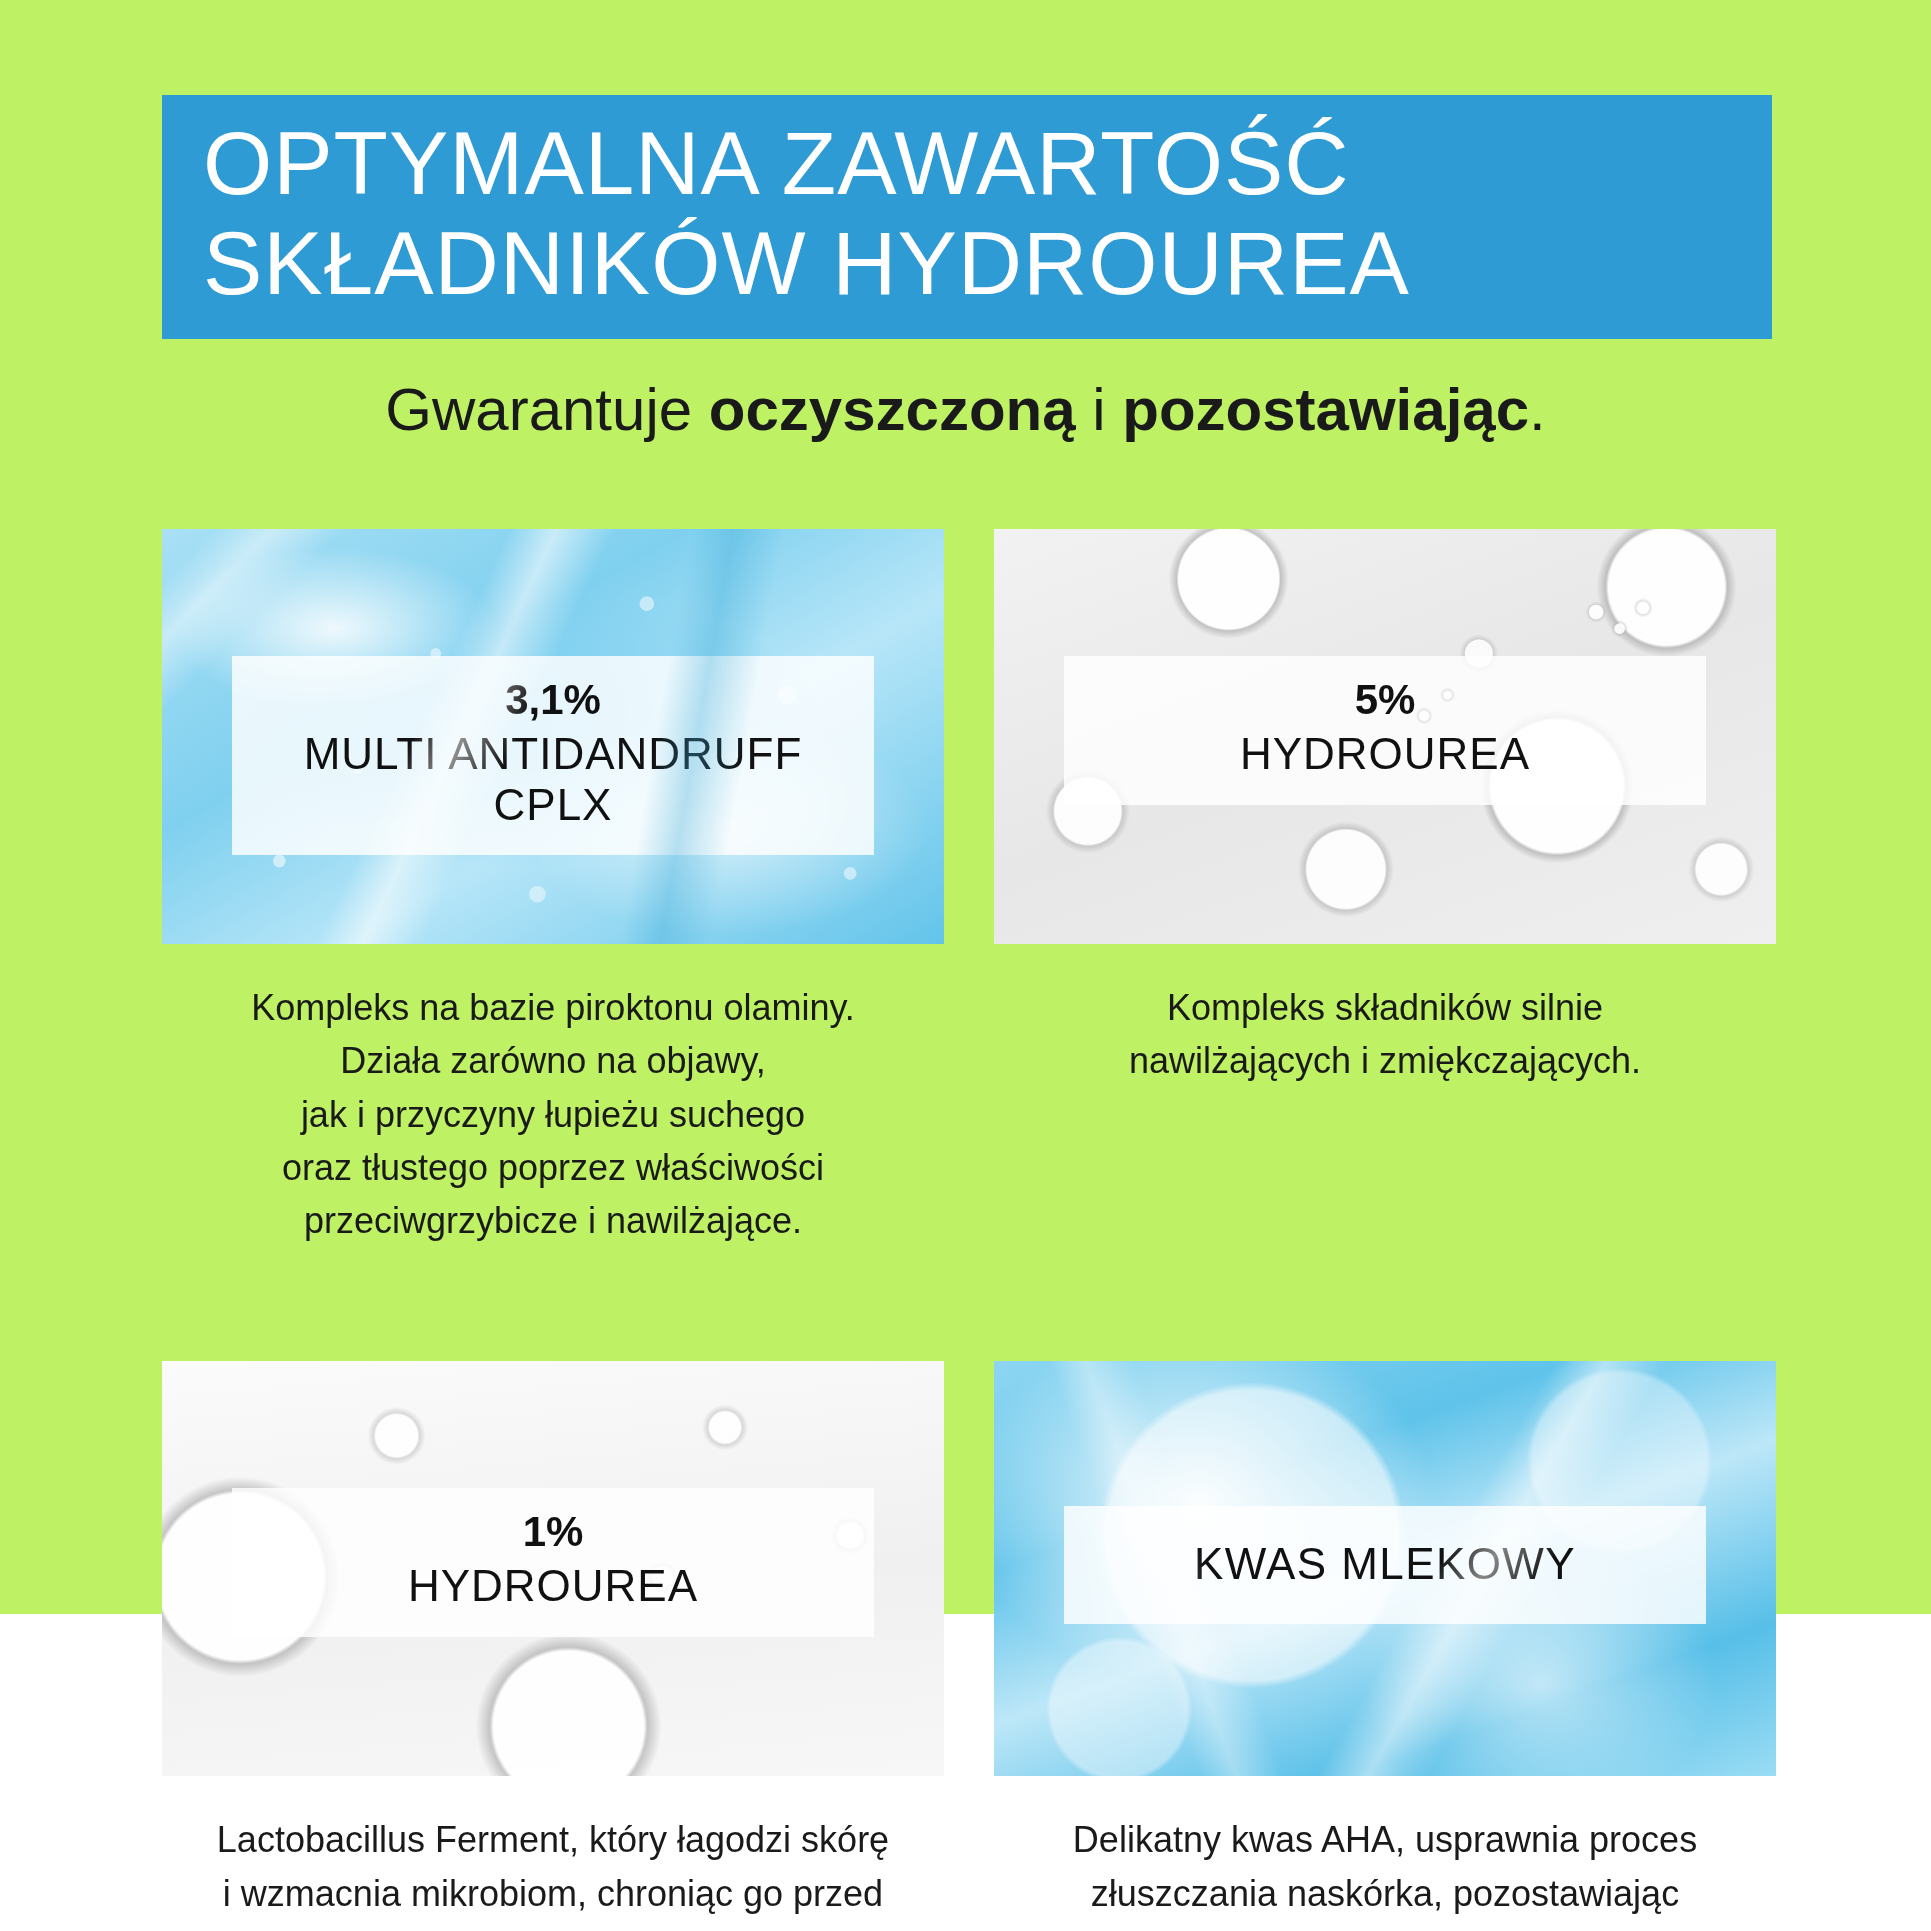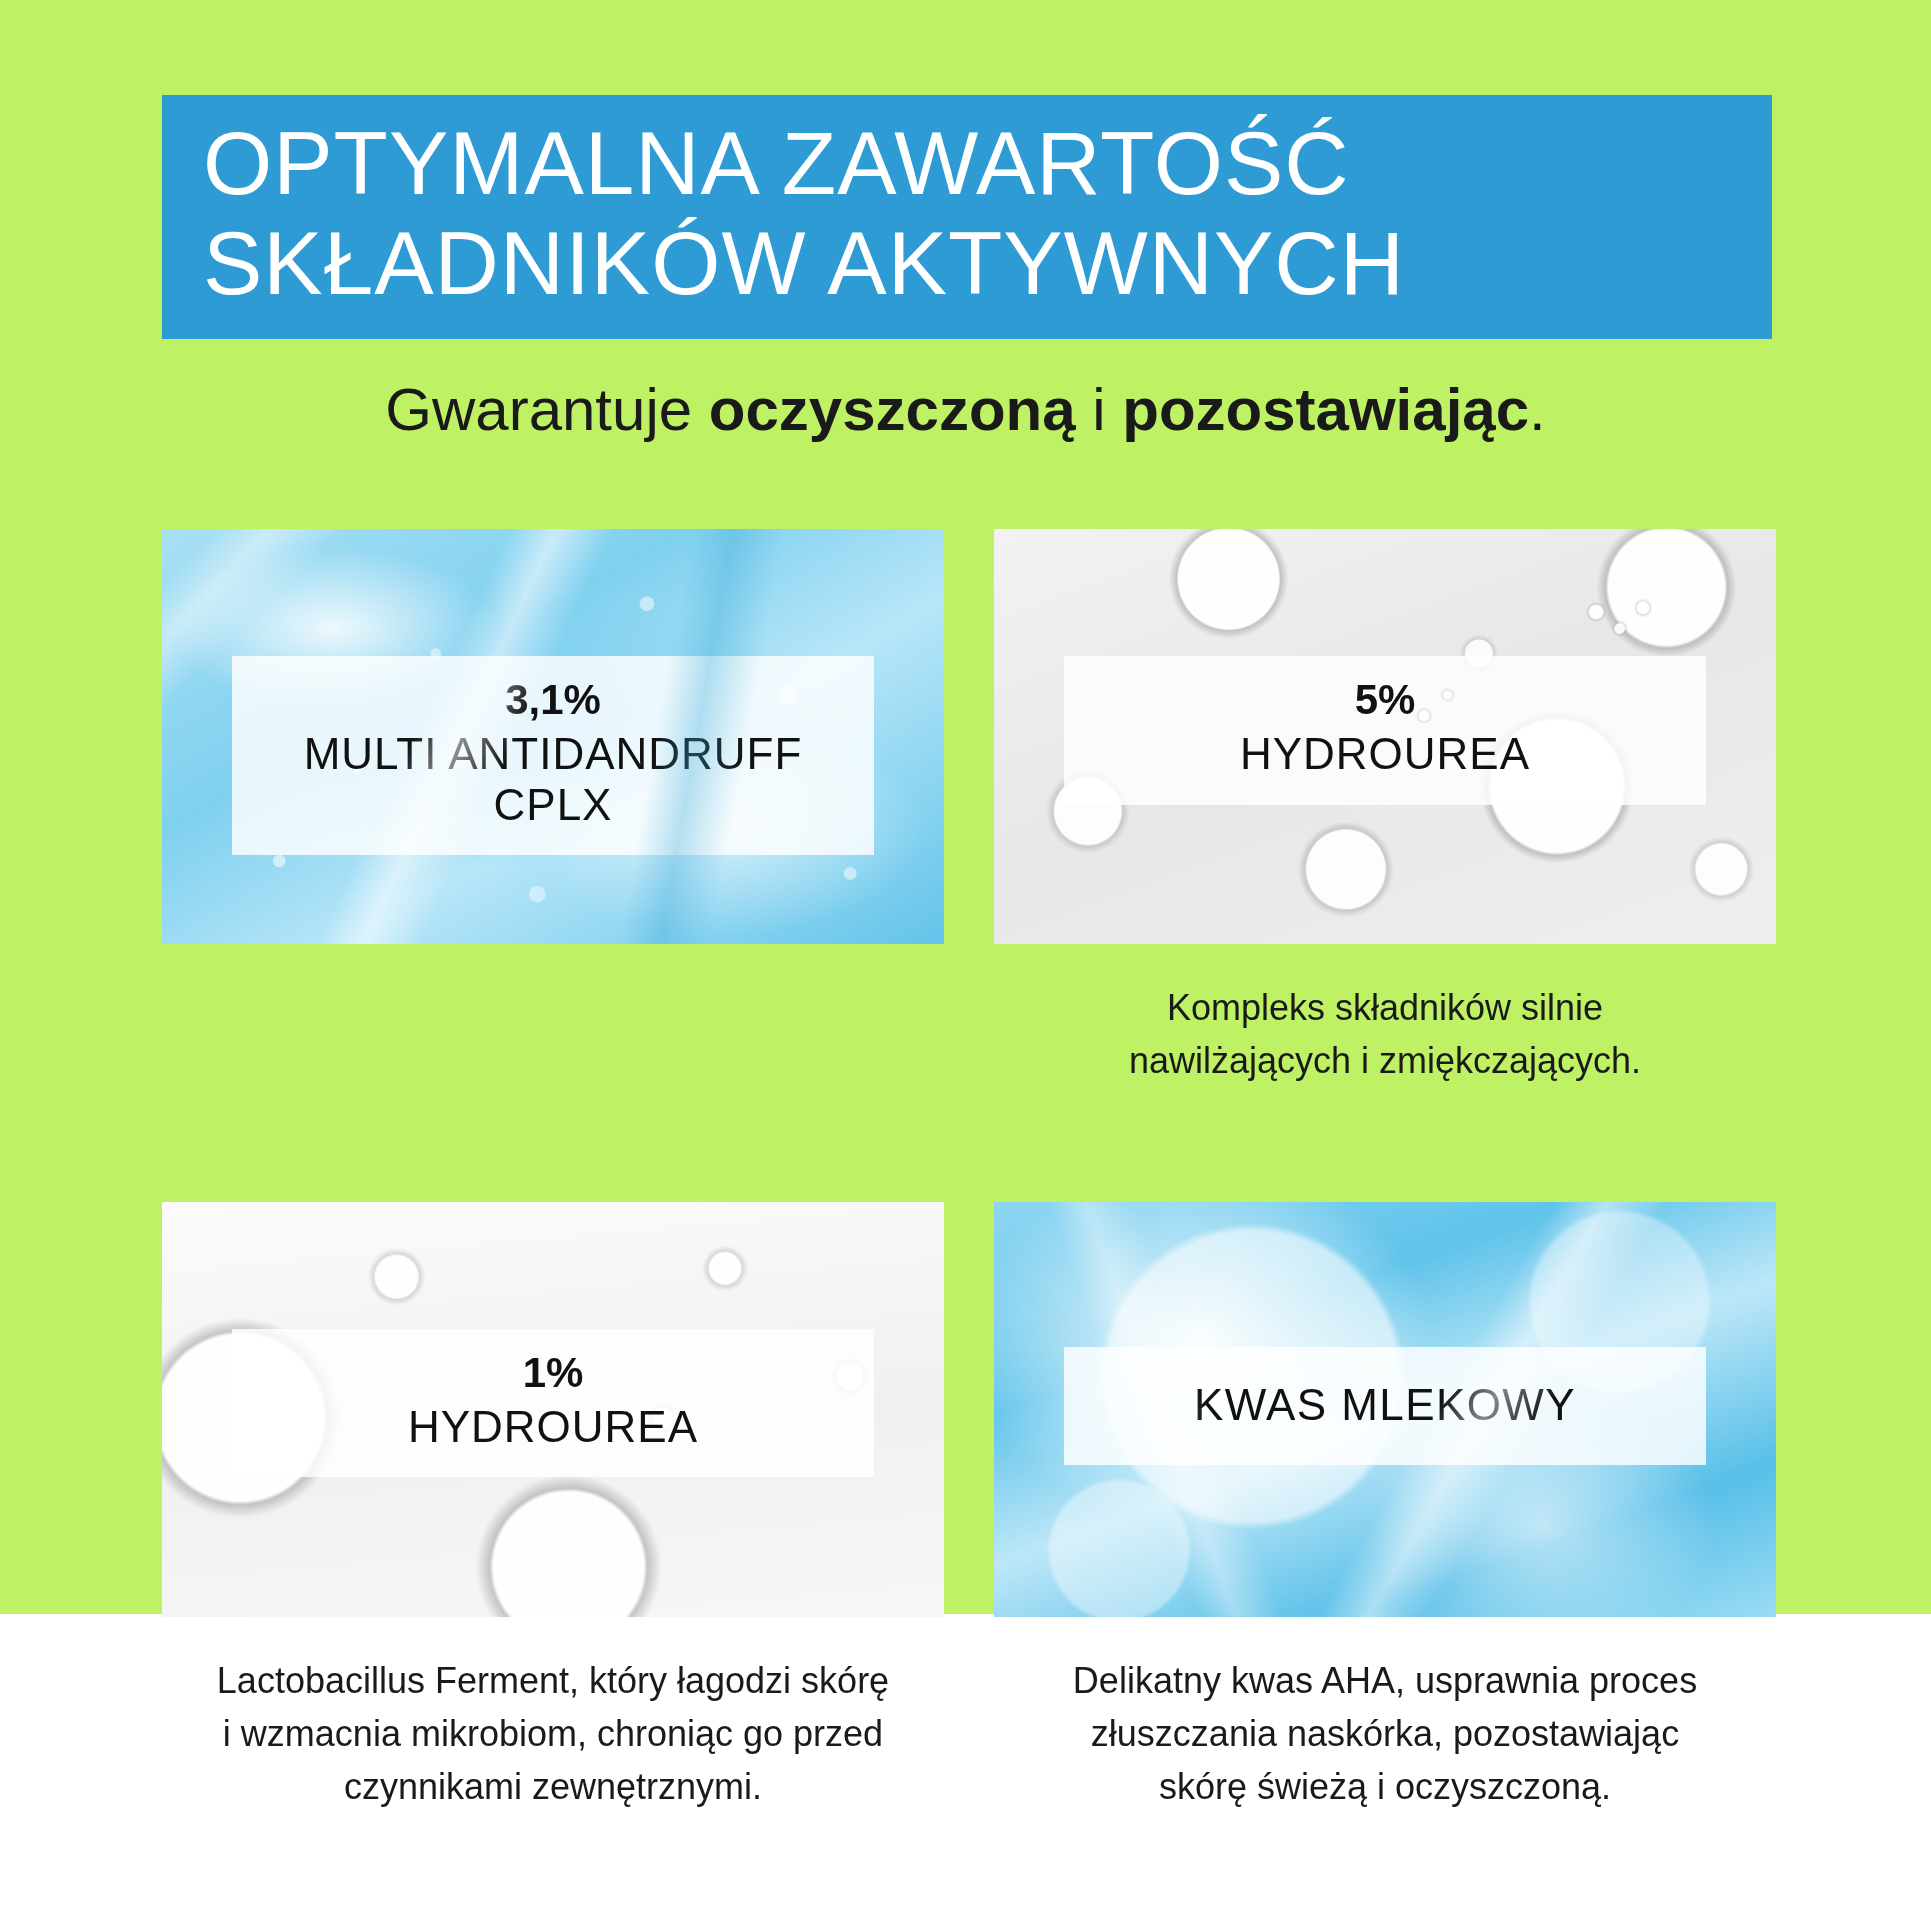--- a/index.html
+++ b/index.html
@@ -217,38 +217,43 @@
 
   .row-gap { height: 114px; }
 </style>
 </head>
 <body>
 
 <div class="page">
 
   <div class="header-band">
     <div class="header-line">OPTYMALNA ZAWARTOŚĆ</div>
-    <div class="header-line">SKŁADNIKÓW AKTYWNYCH</div>
+    <div class="header-line">SKŁADNIKÓW HYDROUREA</div>
   </div>
 
   <div class="subhead">
     <span>Gwarantuje </span><b>oczyszczoną</b><span> i </span><b>pozostawiając</b><span>.</span>
   </div>
 
   <div class="grid">
 
     <div class="row">
 
       <div class="col">
         <div class="swatch sw-gel">
           <div class="plate plate-two">
             <div class="pct">3,1%</div>
             <div class="name">MULTI ANTIDANDRUFF CPLX</div>
           </div>
         </div>
+        <div class="desc">Kompleks na bazie piroktonu olaminy.
+Działa zarówno na objawy,
+jak i przyczyny łupieżu suchego
+oraz tłustego poprzez właściwości
+przeciwgrzybicze i nawilżające.</div>
       </div>
 
       <div class="col">
         <div class="swatch sw-bubbles">
           <div class="plate plate-two">
             <div class="pct">5%</div>
             <div class="name">HYDROUREA</div>
           </div>
         </div>
         <div class="desc">Kompleks składników silnie

